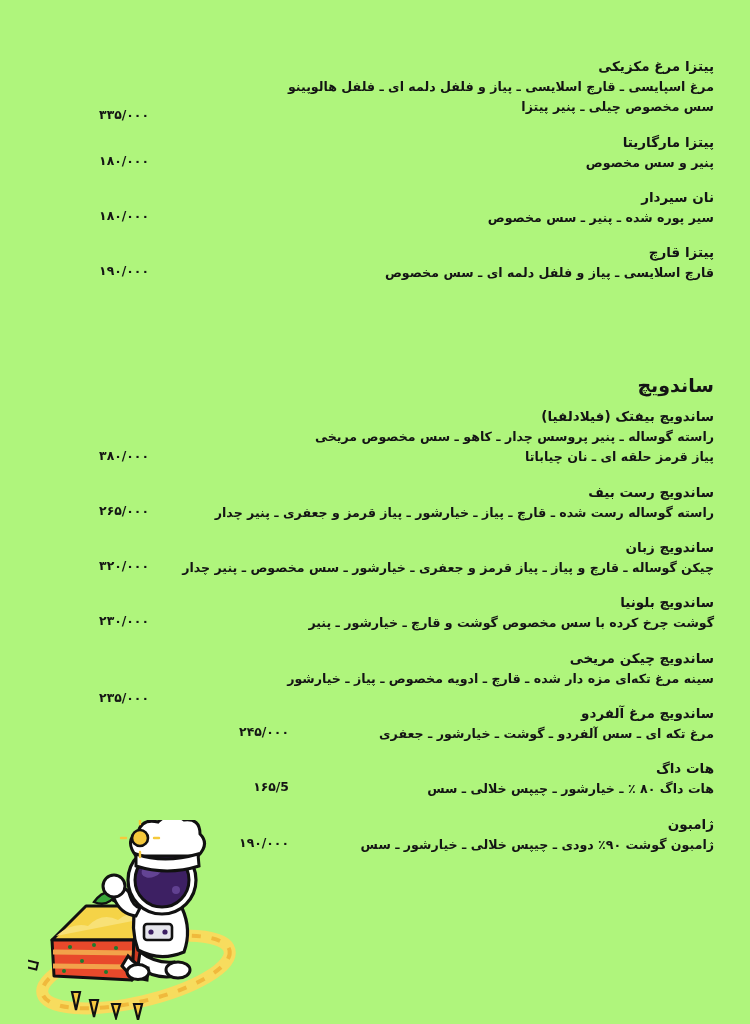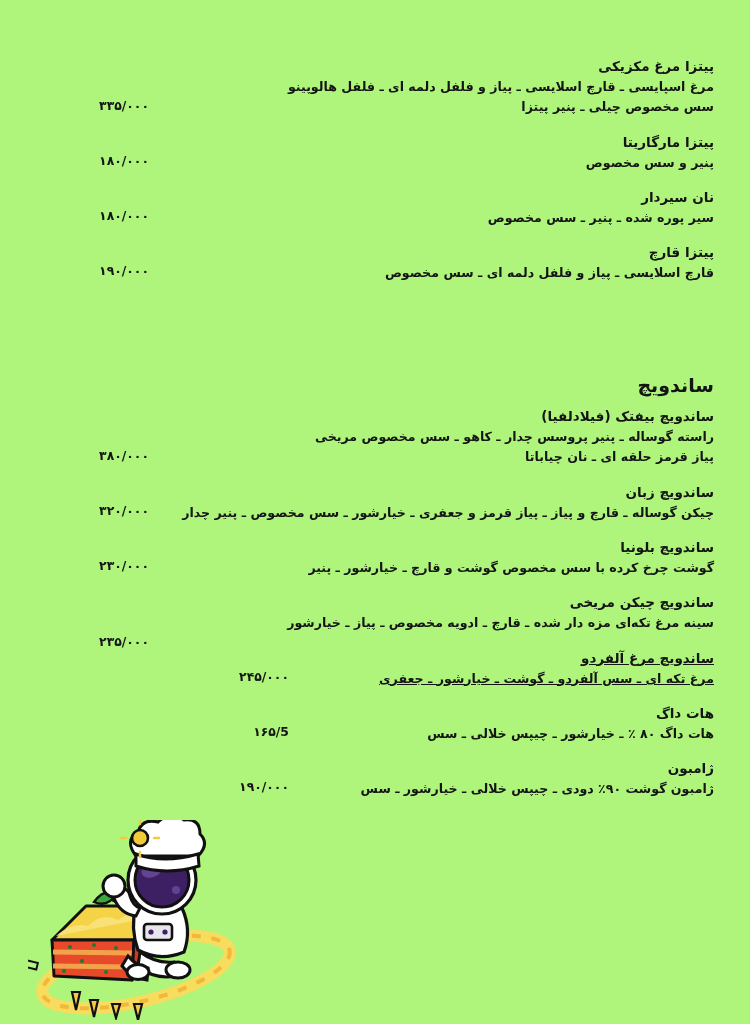--- a/index.html
+++ b/index.html
@@ -94,21 +94,21 @@
 
 <div class="page">
 
   <div class="menu-block" style="position:absolute; top:56px; right:36px;">
 
     <div class="item" style="margin-bottom:14px;">
       <div class="item-title">پیتزا مرغ مکزیکی</div>
       <div class="item-desc-wrap">
         <div class="item-desc">مرغ اسپایسی ـ قارچ اسلایسی ـ پیاز و فلفل دلمه ای ـ فلفل هالوپینو</div>
         <div class="item-desc">سس مخصوص چیلی ـ پنیر پیتزا</div>
-        <div class="item-price" style="top:21px; right:565px;">۳۳۵/۰۰۰</div>
+        <div class="item-price" style="top:30px; right:565px;">۳۳۵/۰۰۰</div>
       </div>
     </div>
 
     <div class="item" style="margin-bottom:14px;">
       <div class="item-title">پیتزا مارگاریتا</div>
       <div class="item-desc-wrap">
         <div class="item-desc">پنیر و سس مخصوص</div>
         <div class="item-price" style="top:0px; right:565px;">۱۸۰/۰۰۰</div>
       </div>
     </div>
@@ -136,20 +136,27 @@
 
     <div class="item" style="margin-bottom:14px;">
       <div class="item-title">ساندویچ بیفتک (فیلادلفیا)</div>
       <div class="item-desc-wrap">
         <div class="item-desc">راسته گوساله ـ پنیر پروسس چدار ـ کاهو ـ سس مخصوص مریخی</div>
         <div class="item-desc">پیاز قرمز حلقه ای ـ نان چیاباتا</div>
         <div class="item-price" style="top:21px; right:565px;">۳۸۰/۰۰۰</div>
       </div>
     </div>
 
+    <div class="item" style="margin-bottom:14px;">
+      <div class="item-title">ساندویچ رست بیف</div>
+      <div class="item-desc-wrap">
+        <div class="item-desc">راسته گوساله رست شده ـ قارچ ـ پیاز ـ خیارشور ـ پیاز قرمز و جعفری ـ پنیر چدار</div>
+        <div class="item-price" style="top:0px; right:565px;">۲۶۵/۰۰۰</div>
+      </div>
+    </div>
 
     <div class="item" style="margin-bottom:14px;padding-left:36px;">
       <div class="item-title">ساندویچ زبان</div>
       <div class="item-desc-wrap">
         <div class="item-desc">چیکن گوساله ـ قارچ و پیاز ـ پیاز قرمز و جعفری ـ خیارشور ـ سس مخصوص ـ پنیر چدار</div>
         <div class="item-price" style="top:0px; right:565px;">۳۲۰/۰۰۰</div>
       </div>
     </div>
 
     <div class="item" style="margin-bottom:14px;padding-left:24px;">
@@ -161,21 +168,21 @@
     </div>
 
     <div class="item" style="margin-bottom:14px;">
       <div class="item-title">ساندویچ چیکن مریخی</div>
       <div class="item-desc-wrap">
         <div class="item-desc">سینه مرغ تکه‌ای مزه دار شده ـ قارچ ـ ادویه مخصوص ـ پیاز ـ خیارشور</div>
         <div class="item-price" style="top:21px; right:565px;">۲۳۵/۰۰۰</div>
       </div>
     </div>
 
-    <div class="item" style="margin-bottom:14px;text-decoration:underline;">
+    <div class="item" style="margin-bottom:14px;">
       <div class="item-title">ساندویچ مرغ آلفردو</div>
       <div class="item-desc-wrap">
         <div class="item-desc">مرغ تکه ای ـ سس آلفردو ـ گوشت ـ خیارشور ـ جعفری</div>
         <div class="item-price" style="top:0px; right:425px;">۲۴۵/۰۰۰</div>
       </div>
     </div>
 
     <div class="item" style="margin-bottom:14px;">
       <div class="item-title">هات داگ</div>
       <div class="item-desc-wrap">

